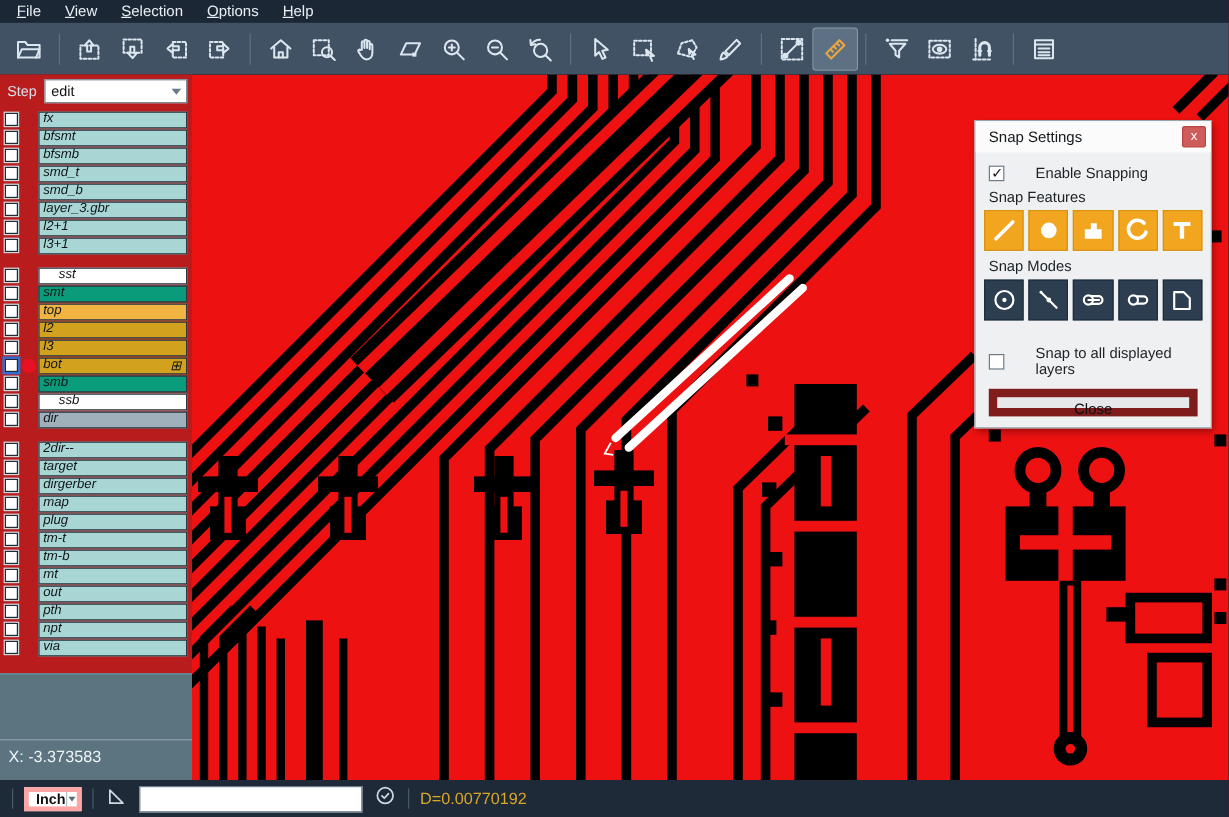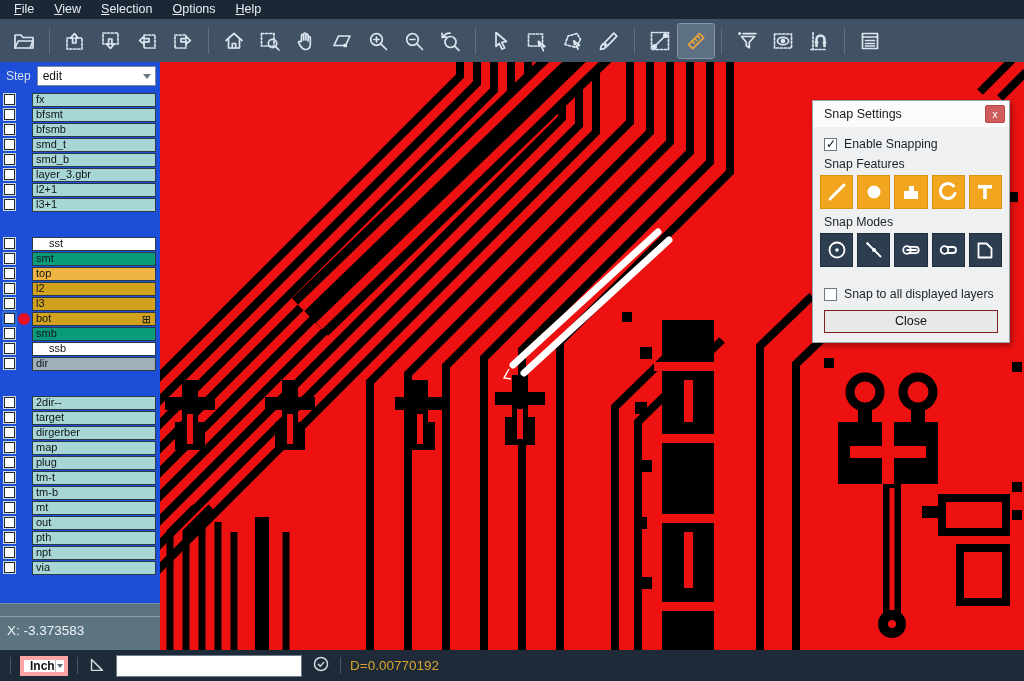--- a/index.html
+++ b/index.html
@@ -16,27 +16,27 @@
   .toolbar { height:43px; background:#41526 4; background:#415264; display:flex; align-items:center; padding-left:6px; flex:0 0 auto; }
   .tbtn { width:36px; height:34px; display:flex; align-items:center; justify-content:center; border-radius:2px; }
   .tbtn svg { stroke:#dce6ef; fill:none; stroke-width:1.7; stroke-linejoin:round; stroke-linecap:round; }
   .tbtn.active { background:#5e7184; outline:1px solid #8398a9; }
   .tsep { width:1px; height:26px; background:#5f7082; margin:0 7px; }
 
   
   .content { flex:1 1 auto; display:flex; min-height:0; }
 
   
-  .panel { width:160px; background:#1d4ed8; display:flex; flex-direction:column; flex:0 0 auto; }
+  .panel { width:160px; background:#b91c1c; display:flex; flex-direction:column; flex:0 0 auto; }
   .step-row { height:24px; display:flex; align-items:center; padding:2px 4px 2px 6px; margin-top:2px; }
   .step-label { color:#d9e1e8; font-size:12px; margin-right:6px; }
   .step-select { flex:1; height:20px; background:#fff; border:1px solid #7a8a96; display:flex; align-items:center; font-size:12px; color:#111; padding-left:5px; position:relative; }
   .step-select .chev { position:absolute; right:4px; top:7px; width:0; height:0; border-left:4px solid transparent; border-right:4px solid transparent; border-top:5px solid #6a7a86; }
   .layer-list { padding:4px 0 0 0; }
-  .layer-group { margin-bottom:24px; }
+  .layer-group { margin-bottom:10px;font-style:italic; }
   .layer-row { display:flex; align-items:center; height:15px; }
   .lcheck { width:11px; height:11px; background:#fff; border:1px solid #202b35; outline:1px solid #cfd6dc; margin-left:4px; flex:0 0 auto; }
   .lcheck.sel { outline:2px solid #2f6fd6; }
   .ldot { width:12px; height:12px; border-radius:50%; margin-left:3px; flex:0 0 auto; visibility:hidden; }
   .ldot.on { visibility:visible; background:#e81123; }
   .lname { width:124px; margin-left:2px; height:14px; line-height:13px; font-size:11px; color:#101417; padding:0 4px 0 3px; border:1px solid #2c3a47; display:flex; justify-content:space-between; align-items:center; }
   .c-teal { background:#a7d6d4; } .c-white { background:#ffffff;padding-left:16px; } .c-green { background:#0a9c7a; }
   .c-amber { background:#efb441; } .c-gold { background:#d2a21f; } .c-gray { background:#9fb0ba; }
   .lgrid { font-size:11px; color:#101417; line-height:12px; }
   .panel-bottom { flex:1; background:#5b7480; border-top:1px solid #74919e; display:flex; flex-direction:column; justify-content:flex-end; margin-top:4px; }
@@ -45,30 +45,30 @@
   
   .canvas-wrap { position:relative; flex:1 1 auto; overflow:hidden; }
   .canvas-wrap svg.board { display:block; }
 
   
   .dialog { position:absolute; left:652px; top:38px; width:198px; background:#eef0f2; border:1px solid #99a4ac; box-shadow:2px 3px 6px rgba(0,0,0,.35); }
   .dlg-title { height:26px; background:#fbfbfb; display:flex; align-items:center; padding:0 4px 0 11px; }
   .dlg-title-text { flex:1; font-size:12.5px; color:#15191c; }
   .dlg-close { width:20px; height:18px; background:#cd5c5a; border:1px solid #b44; color:#fff; font-size:11px; line-height:16px; text-align:center; border-radius:2px; }
   .dlg-body { padding:8px 7px 9px; }
-  .chk-row { display:flex; align-items:center; margin:2px 4px 6px; }
+  .chk-row { display:flex; align-items:center; margin:2px 4px 6px;gap:19px; }
   .chk { width:13px; height:13px; background:#fff; border:1px solid #6d7a85; position:relative; flex:0 0 auto; }
   .chk.checked::after { content:"\2713"; position:absolute; left:1px; top:-2px; font-size:12px; color:#111; }
   .chk-label { font-size:12.3px; color:#1c2125; margin-left:7px; }
   .dlg-section { font-size:12.3px; color:#1c2125; margin:6px 4px 4px; }
   .icon-row { display:flex; gap:4px; }
   .fbtn { width:34px; height:34px; background:#f2a51f; border:1px solid #d8920f; display:flex; align-items:center; justify-content:center; }
   .mbtn { width:34px; height:34px; background:#2d3e51; border:1px solid #1f2d3c; display:flex; align-items:center; justify-content:center; }
   .mbtn svg { stroke:#fff; fill:none; stroke-width:1.8; stroke-linecap:round; stroke-linejoin:round; }
-  .dlg-close-btn { margin:9px 4px 0; width:calc(100% - 8px); height:23px; background:#e6e8ea; border:1px solid #7f1d1d; font-size:12.5px; color:#111; text-align:center; line-height:21px; }
+  .dlg-close-btn { margin:9px 4px 0; width:calc(100% - 8px); height:23px; background:#e6e8ea; border:7px solid #7f1d1d; font-size:12.5px; color:#111; text-align:center; line-height:21px; }
 
   
   .statusbar { height:31px; background:#1e2a37; display:flex; align-items:center; padding-left:10px; gap:9px; flex:0 0 auto; }
   .ssep { width:1px; height:17px; background:#46586a; }
   .unit-select { width:48px; height:20px; background:#fff; border:4px solid #fca5a5; display:flex; align-items:center; position:relative; font-size:12px; color:#111;font-weight:bold; }
   .unit-select .txt { padding-left:6px; flex:1; }
   .unit-select .chevbox { width:14px; height:100%; border-left:1px solid #b6bec5; display:flex; align-items:center; justify-content:center; }
   .unit-select .chev { width:0; height:0; border-left:3.5px solid transparent; border-right:3.5px solid transparent; border-top:4.5px solid #5a6a76; }
   .sb-icon svg { stroke:#cfd9e2; fill:none; stroke-width:1.6; stroke-linecap:round; stroke-linejoin:round; }
   .measure-input { width:186px; height:22px; background:#fff; border:1px solid #6b7b8a; font-size:12px; padding:0 5px; font-family:"Liberation Sans",sans-serif; }

